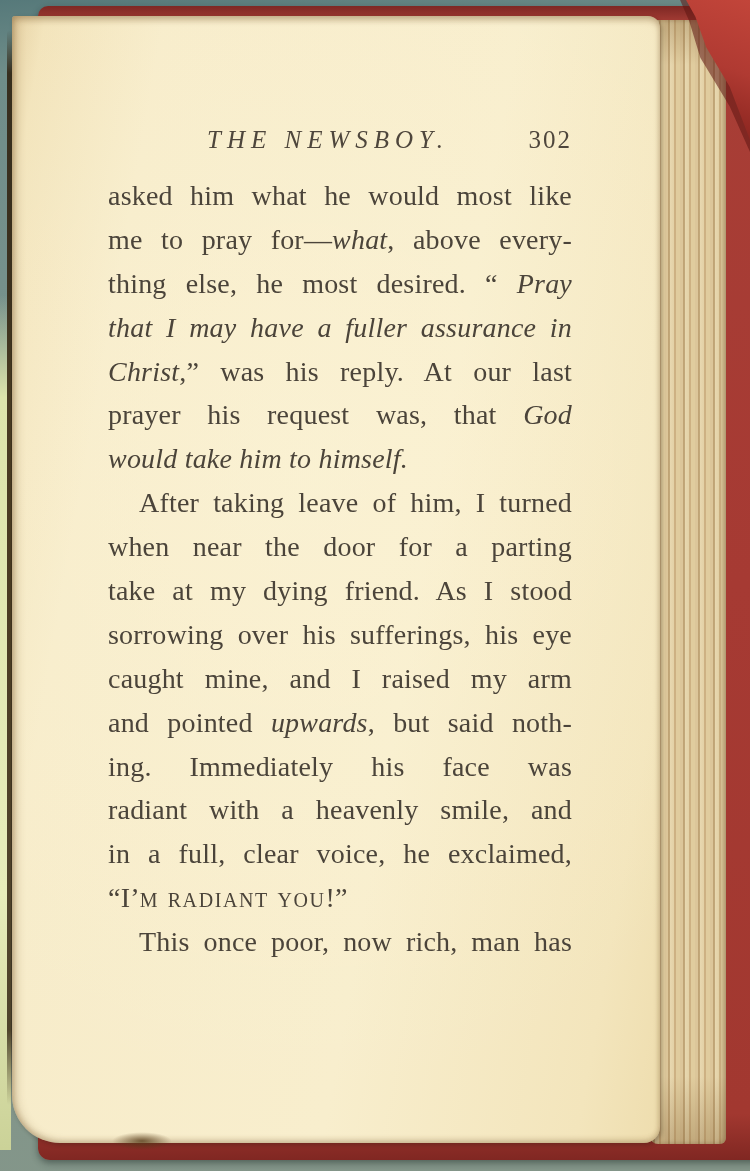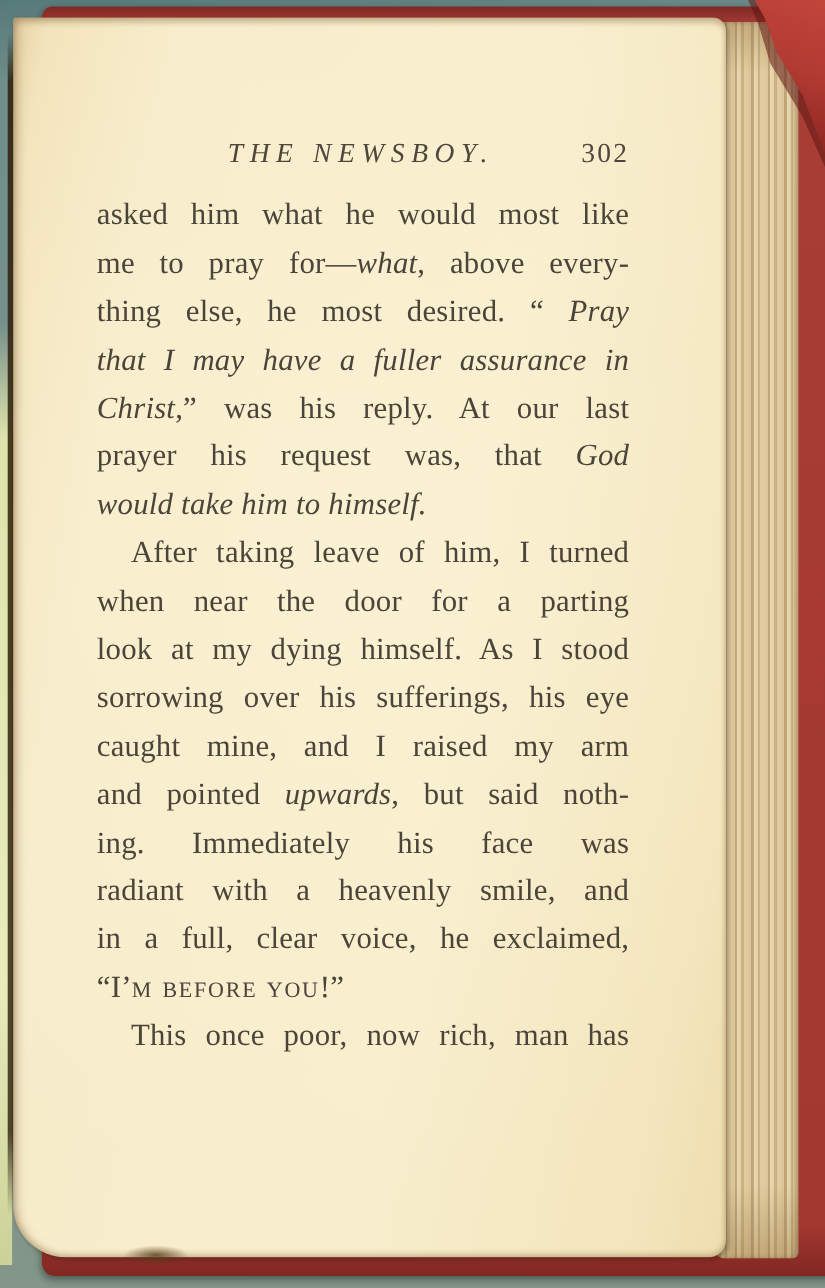--- a/index.html
+++ b/index.html
@@ -137,20 +137,21 @@
   }
   .line {
     height: 43.9px;
     line-height: 43.9px;
     font-size: 28px;
     letter-spacing: 0.2px;
     color: #4b443a;
     text-align: justify;
     text-align-last: justify;
     white-space: nowrap;
+    margin-left: 20px;
   }
   .line.justify { white-space: normal; }
   .line.left {
     text-align: left;
     text-align-last: left;
     white-space: normal;
   }
   .line.indent { padding-left: 31px; }
   .seg-italic { font-style: italic; text-align: center; }
   .seg-smallcaps {
@@ -177,23 +178,23 @@
   <div class="text-block">
       <div class="line justify"><span class="seg-normal">asked him what he would most like</span></div>
       <div class="line justify"><span class="seg-normal">me to pray for—</span><span class="seg-italic">what</span><span class="seg-normal">, above every-</span></div>
       <div class="line justify"><span class="seg-normal">thing else, he most desired. “ </span><span class="seg-italic">Pray</span></div>
       <div class="line justify"><span class="seg-italic">that I may have a fuller assurance in</span></div>
       <div class="line justify"><span class="seg-italic">Christ</span><span class="seg-normal">,” was his reply. At our last</span></div>
       <div class="line justify"><span class="seg-normal">prayer his request was, that </span><span class="seg-italic">God</span></div>
       <div class="line left"><span class="seg-italic">would take him to himself.</span></div>
       <div class="line justify indent"><span class="seg-normal">After taking leave of him, I turned</span></div>
       <div class="line justify"><span class="seg-normal">when near the door for a parting</span></div>
-      <div class="line justify"><span class="seg-normal">look at my dying himself. As I stood</span></div>
+      <div class="line justify"><span class="seg-normal">take at my dying friend. As I stood</span></div>
       <div class="line justify"><span class="seg-normal">sorrowing over his sufferings, his eye</span></div>
       <div class="line justify"><span class="seg-normal">caught mine, and I raised my arm</span></div>
       <div class="line justify"><span class="seg-normal">and pointed </span><span class="seg-italic">upwards</span><span class="seg-normal">, but said noth-</span></div>
       <div class="line justify"><span class="seg-normal">ing. Immediately his face was</span></div>
       <div class="line justify"><span class="seg-normal">radiant with a heavenly smile, and</span></div>
       <div class="line justify"><span class="seg-normal">in a full, clear voice, he exclaimed,</span></div>
-      <div class="line left"><span class="seg-normal">“I’</span><span class="seg-smallcaps">m before you</span><span class="seg-normal">!”</span></div>
+      <div class="line left"><span class="seg-normal">“I’</span><span class="seg-smallcaps">m radiant you</span><span class="seg-normal">!”</span></div>
       <div class="line justify indent"><span class="seg-normal">This once poor, now rich, man has</span></div>
     </div>
 </div>
 
 </body></html>

